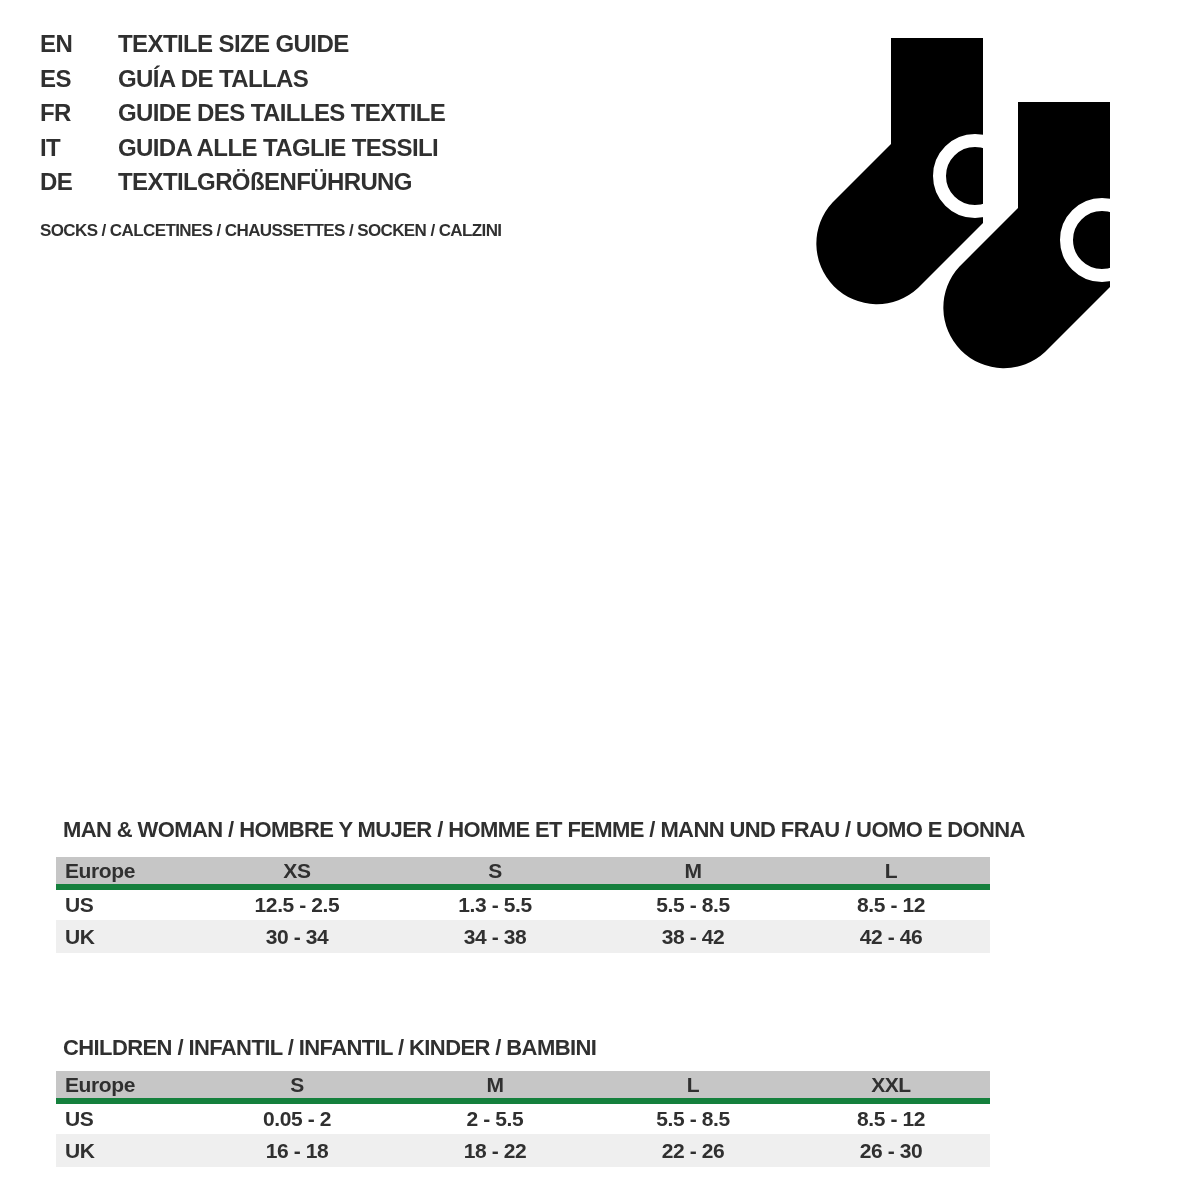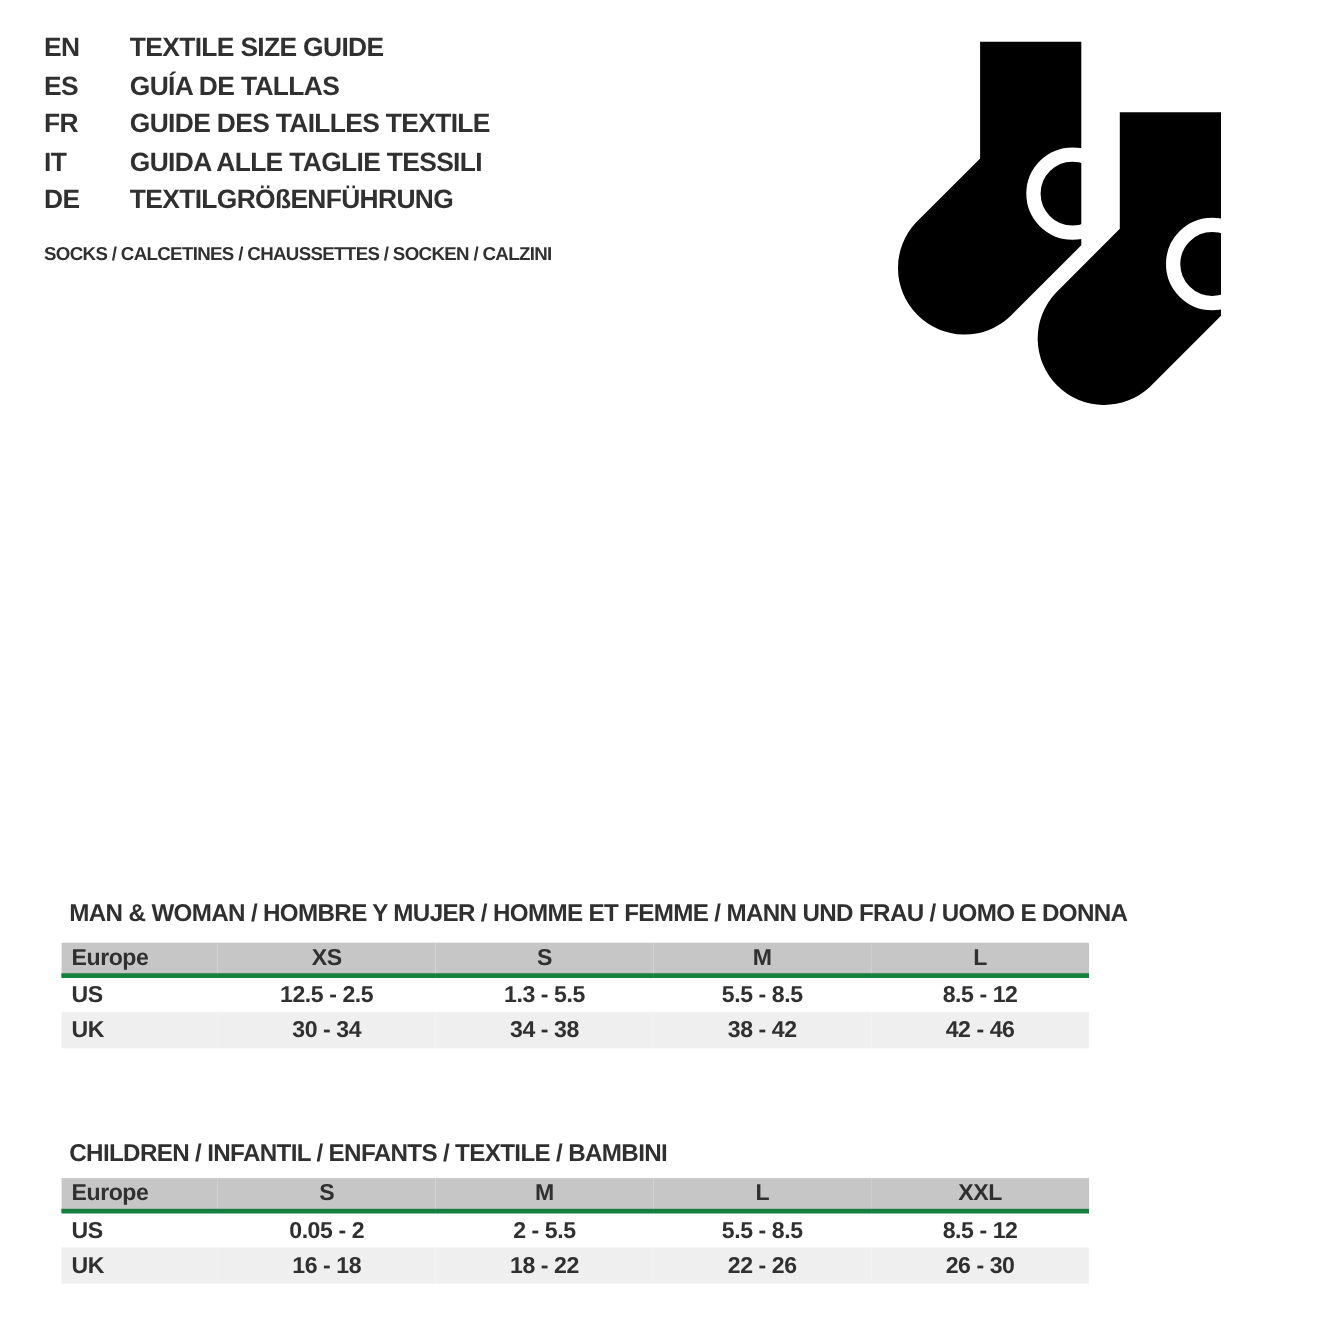--- a/index.html
+++ b/index.html
@@ -38,21 +38,21 @@
     font-size:21px;
     font-weight:700;
     font-stretch:condensed;
     letter-spacing:-0.4px;
     text-align:center;
     vertical-align:middle;
   }
   .size-table col.c-label{width:15.2%;}
   .size-table col.c-val{width:21.2%;}
   .size-table thead tr{height:30px;background:#c6c6c6;}
-  .size-table thead th{border-bottom:4px solid #15803d;}
+  .size-table thead th{border-bottom:6px solid #15803d;}
   .size-table tbody tr{height:33px;}
   .size-table tbody tr.row-white{background:#ffffff;}
   .size-table tbody tr.row-gray{background:#efefef;}
   .size-table .lbl{text-align:left;padding-left:9px;}
 </style>
 </head>
 <body>
 
 <div class="page">
 
@@ -124,21 +124,21 @@
           <td>30 - 34</td>
           <td>34 - 38</td>
           <td>38 - 42</td>
           <td>42 - 46</td>
         </tr>
       </tbody>
     </table>
   </div>
 
   <div class="size-section second">
-    <div class="section-title cond">CHILDREN / INFANTIL / ENFANTS / TEXTILE / BAMBINI</div>
+    <div class="section-title cond">CHILDREN / INFANTIL / INFANTIL / KINDER / BAMBINI</div>
     <table class="size-table">
       <colgroup>
         <col class="c-label">
           <col class="c-val">
           <col class="c-val">
           <col class="c-val">
           <col class="c-val">
       </colgroup>
       <thead>
         <tr>

